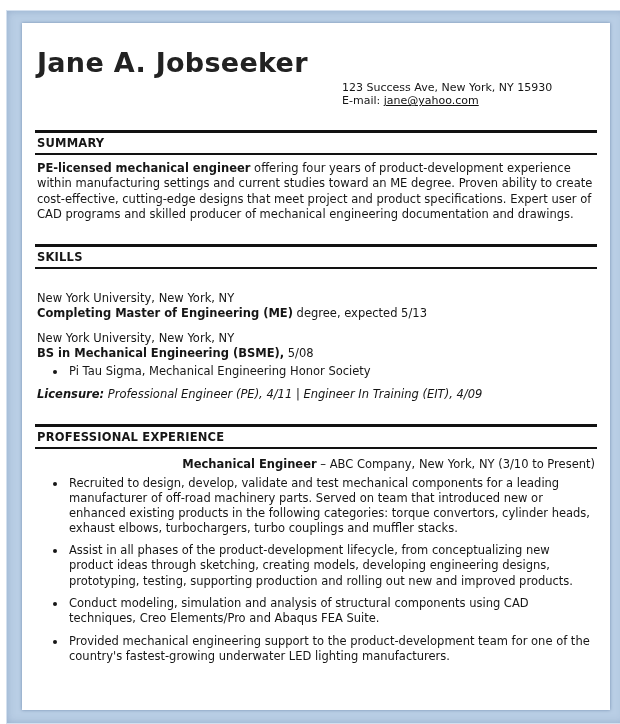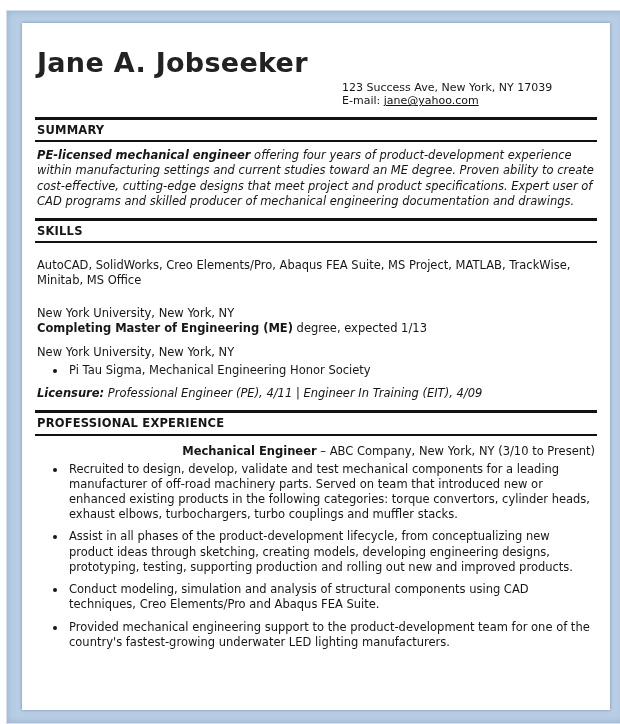--- a/index.html
+++ b/index.html
@@ -45,22 +45,22 @@
     cursor: pointer;
   }
   .sec-head {
     border-top: 3px solid #121212;
     border-bottom: 2px solid #121212;
     padding: 3px 2px 2px 2px;
     font-size: 11.5px;
     font-weight: bold;
     letter-spacing: .2px;
   }
-  .sec { margin-top: 9px; }
-  .para { margin: 6px 2px 9px 2px; font-style: italic; }
+  .sec { margin-top: 22px; }
+  .para { margin: 6px 2px 9px 2px; }
   .skills-line { margin: 15px 2px 17px 2px; }
   .edu-school { margin: 6px 2px 0 2px; }
   .edu-degree { margin: 0 2px 0 2px; }
   .edu-gap { height: 9px; }
   .bold { font-weight: bold; }
   ul.bullets {
     margin: 3px 0 8px 32px;
     padding: 0;
   }
   ul.bullets li {
@@ -73,42 +73,42 @@
 </style>
 </head>
 <body>
 
 <div class="frame">
   <div class="page">
 
     <h1 class="name">Jane A. Jobseeker</h1>
 
     <div class="contact">
-      <div>123 Success Ave, New York, NY 17039</div>
+      <div>123 Success Ave, New York, NY 15930</div>
       <div><span>E-mail: </span><a class="email">jane@yahoo.com</a></div>
     </div>
 
     <div class="sec">
       <div class="sec-head">SUMMARY</div>
       <div class="para"><span class="bold">PE-licensed mechanical engineer</span><span> offering four years of product-development experience within manufacturing settings and current studies toward an ME degree. Proven ability to create cost-effective, cutting-edge designs that meet project and product specifications. Expert user of CAD programs and skilled producer of mechanical engineering documentation and drawings.</span></div>
     </div>
 
     <div class="sec">
       <div class="sec-head">SKILLS</div>
-      <div class="skills-line">AutoCAD, SolidWorks, Creo Elements/Pro, Abaqus FEA Suite, MS Project, MATLAB, TrackWise, Minitab, MS Office</div>
     </div>
 
     <div class="sec">
 
       <div class="edu-school">New York University, New York, NY</div>
-      <div class="edu-degree"><span class="bold">Completing Master of Engineering (ME)</span><span> degree, expected 1/13</span></div>
+      <div class="edu-degree"><span class="bold">Completing Master of Engineering (ME)</span><span> degree, expected 5/13</span></div>
 
       <div class="edu-gap"></div>
 
       <div class="edu-school" style="margin-top:0">New York University, New York, NY</div>
+      <div class="edu-degree"><span class="bold">BS in Mechanical Engineering (BSME),</span><span> 5/08</span></div>
       <ul class="bullets single">
         <li>Pi Tau Sigma, Mechanical Engineering Honor Society</li>
       </ul>
 
       <div class="licensure"><span class="bold">Licensure:</span><span> Professional Engineer (PE), 4/11 | Engineer In Training (EIT), 4/09</span></div>
     </div>
 
     <div class="sec">
       <div class="sec-head">PROFESSIONAL EXPERIENCE</div>
 

